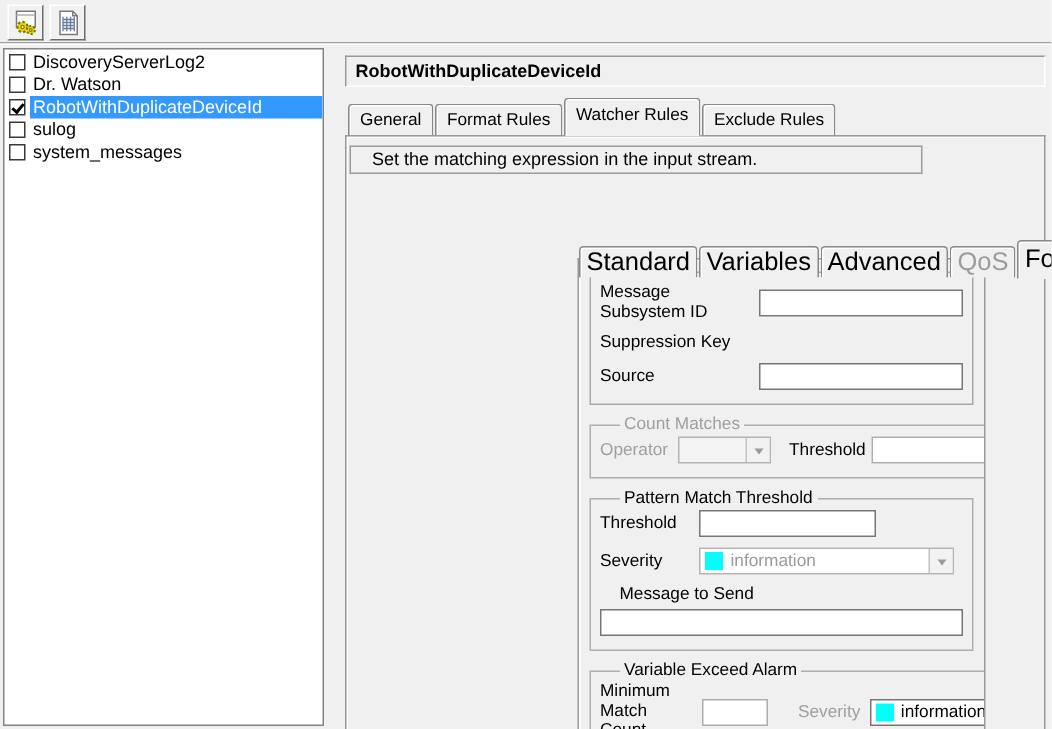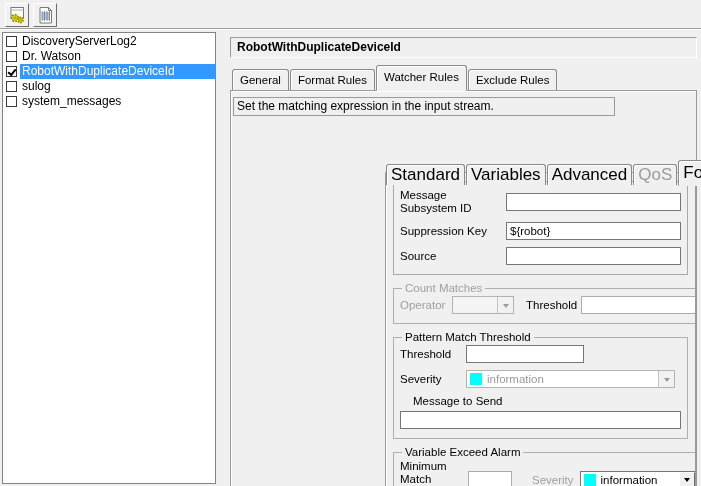--- a/index.html
+++ b/index.html
@@ -49,30 +49,30 @@
     box-shadow:inset 1px 1px 0 #fff; white-space:nowrap; cursor:default;
   }
   .sub-tabs .tab { padding:0 4px; }
   .tab.selected { height:26px; line-height:23px; z-index:4; margin-bottom:-1px;
     border-bottom:1px solid #f0f0f0; font-weight:normal; }
   .tab.disabled { color:#9c9c9c; }
   
   .panel { position:absolute; background:#f0f0f0; border:1px solid #9a9a9a; border-bottom:none;
     box-shadow:inset 1px 1px 0 #fff; z-index:1; }
   .main-panel { left:230px; top:90px; width:467px; height:396px; }
-  .sub-panel  { left:385px; top:172px; width:311px; height:314px; z-index:2;
+  .sub-panel  { left:385px; top:172px; width:272px; height:314px; z-index:2;
     padding:8px 7px 0 7px; overflow:hidden; }
   .descbox {
     position:absolute; left:233px; top:97px; width:382px; height:19px; line-height:16px;
-    border:1px solid #9a9a9a; background:#f0f0f0; padding-left:3px; z-index:2; font-size:12px;
+    border:1px solid #9a9a9a; background:#f0f0f0; padding-left:14px; z-index:2; font-size:12px;
   }
   
   .plainbox { border:1px solid #a8a8a8; padding:7px 6px 2px 6px; margin-bottom:7px; }
   .grp { border:1px solid #aeaeae; margin:0 0 7px 0; padding:2px 6px 7px 6px; font-size:11.5px; }
-  .grp legend { font-size:11.5px; padding:0 3px; margin-left:2px; }
+  .grp legend { font-size:11.5px; padding:0 3px; margin-left:13px; }
   .grp.disabled legend { color:#9f9f9f; }
   .frow { display:flex; align-items:center; margin-bottom:7px; font-size:11.5px; }
   .flabel { flex:0 0 auto; width:106px; line-height:13px; padding-right:4px; }
   .flabel.dim, .dim { color:#9f9f9f; }
   input.txt {
     height:18px; border:1px solid #767676; background:#fff; padding:0 3px;
     font:11.5px "Liberation Sans", sans-serif; outline:none;
   }
   input.txt.grow { flex:1 1 auto; min-width:0; }
   input.txt.lightborder { border-color:#adadad; }
@@ -189,21 +189,20 @@
 
   <div class="panel sub-panel">
 
     <div class="plainbox">
       <div class="frow">
         <span class="flabel">Message Subsystem ID</span>
         <input class="txt grow" type="text" value="" style="">
       </div>
       <div class="frow">
         <span class="flabel">Suppression Key</span>
-        <input class="txt grow" type="text" value="${robot}" style="">
       </div>
       <div class="frow">
         <span class="flabel">Source</span>
         <input class="txt grow" type="text" value="" style="">
       </div>
     </div>
 
     <fieldset class="grp disabled">
       <legend>Count Matches</legend>
       <div class="frow" style="margin-bottom:2px;">

